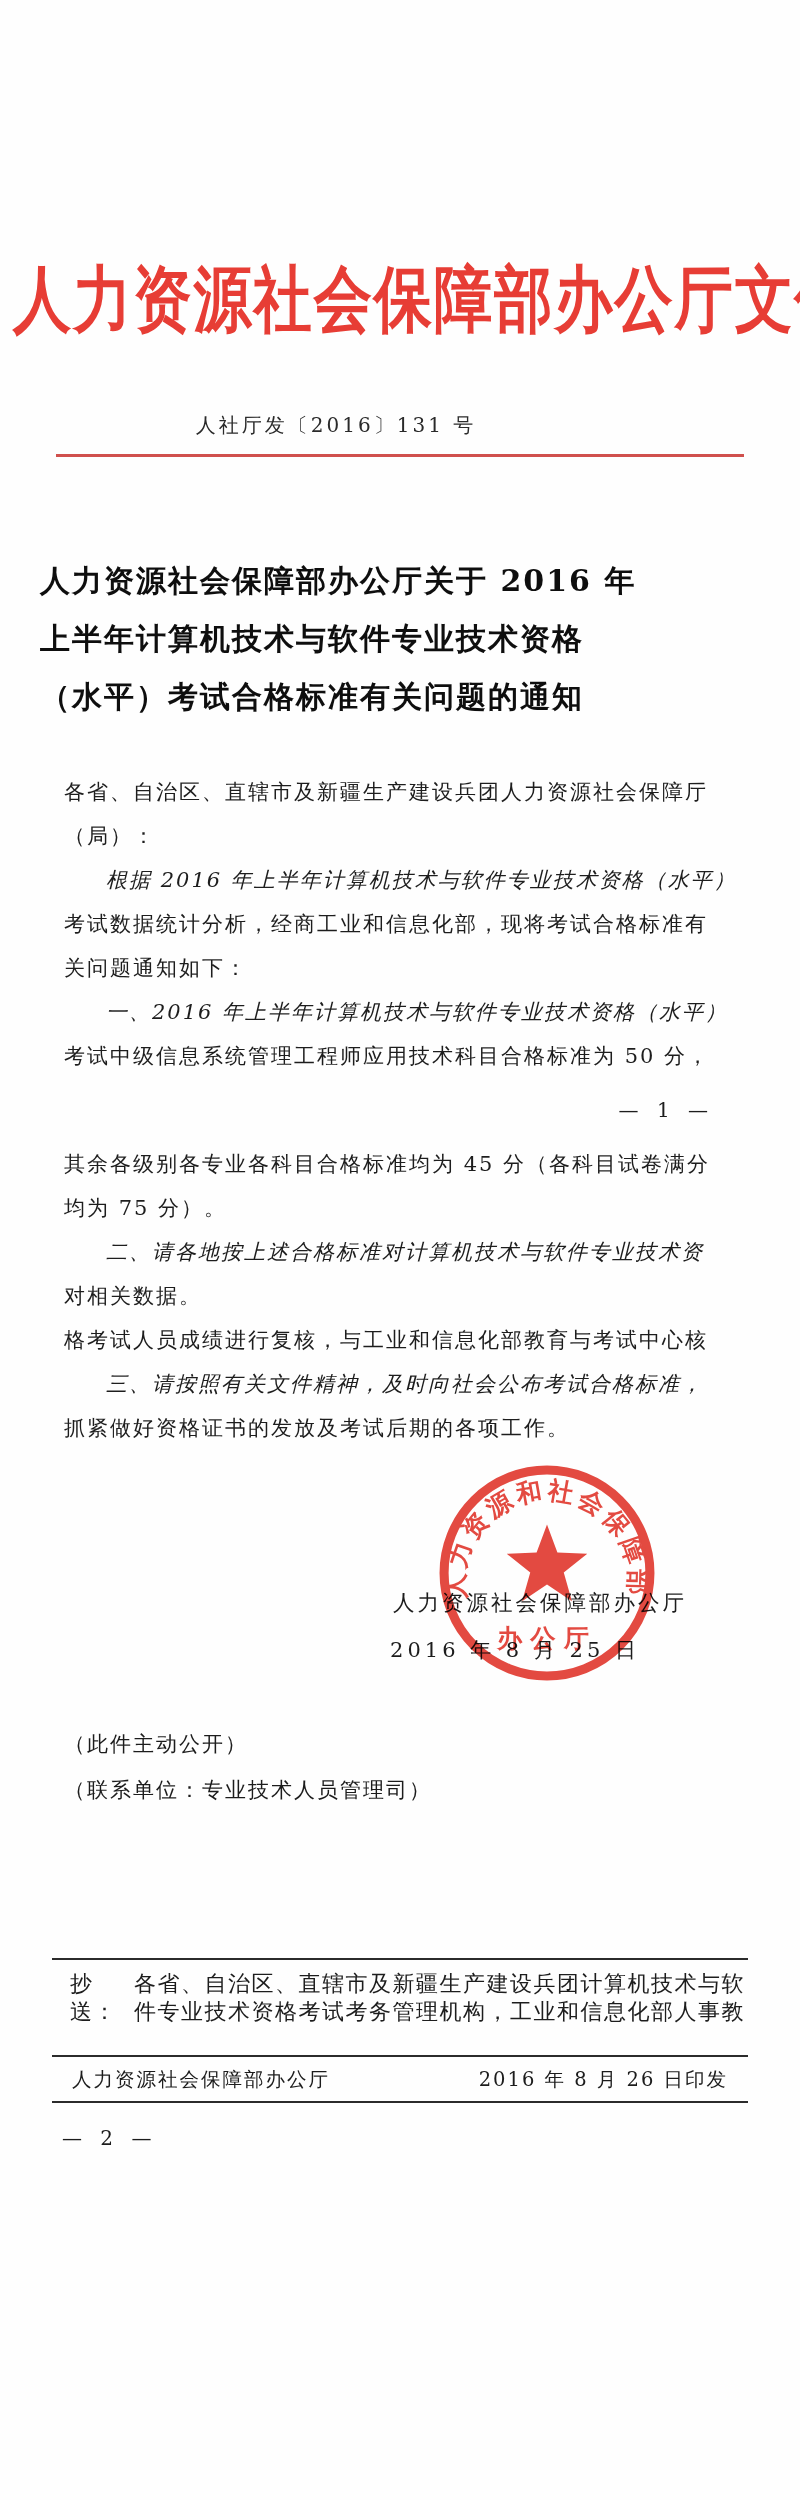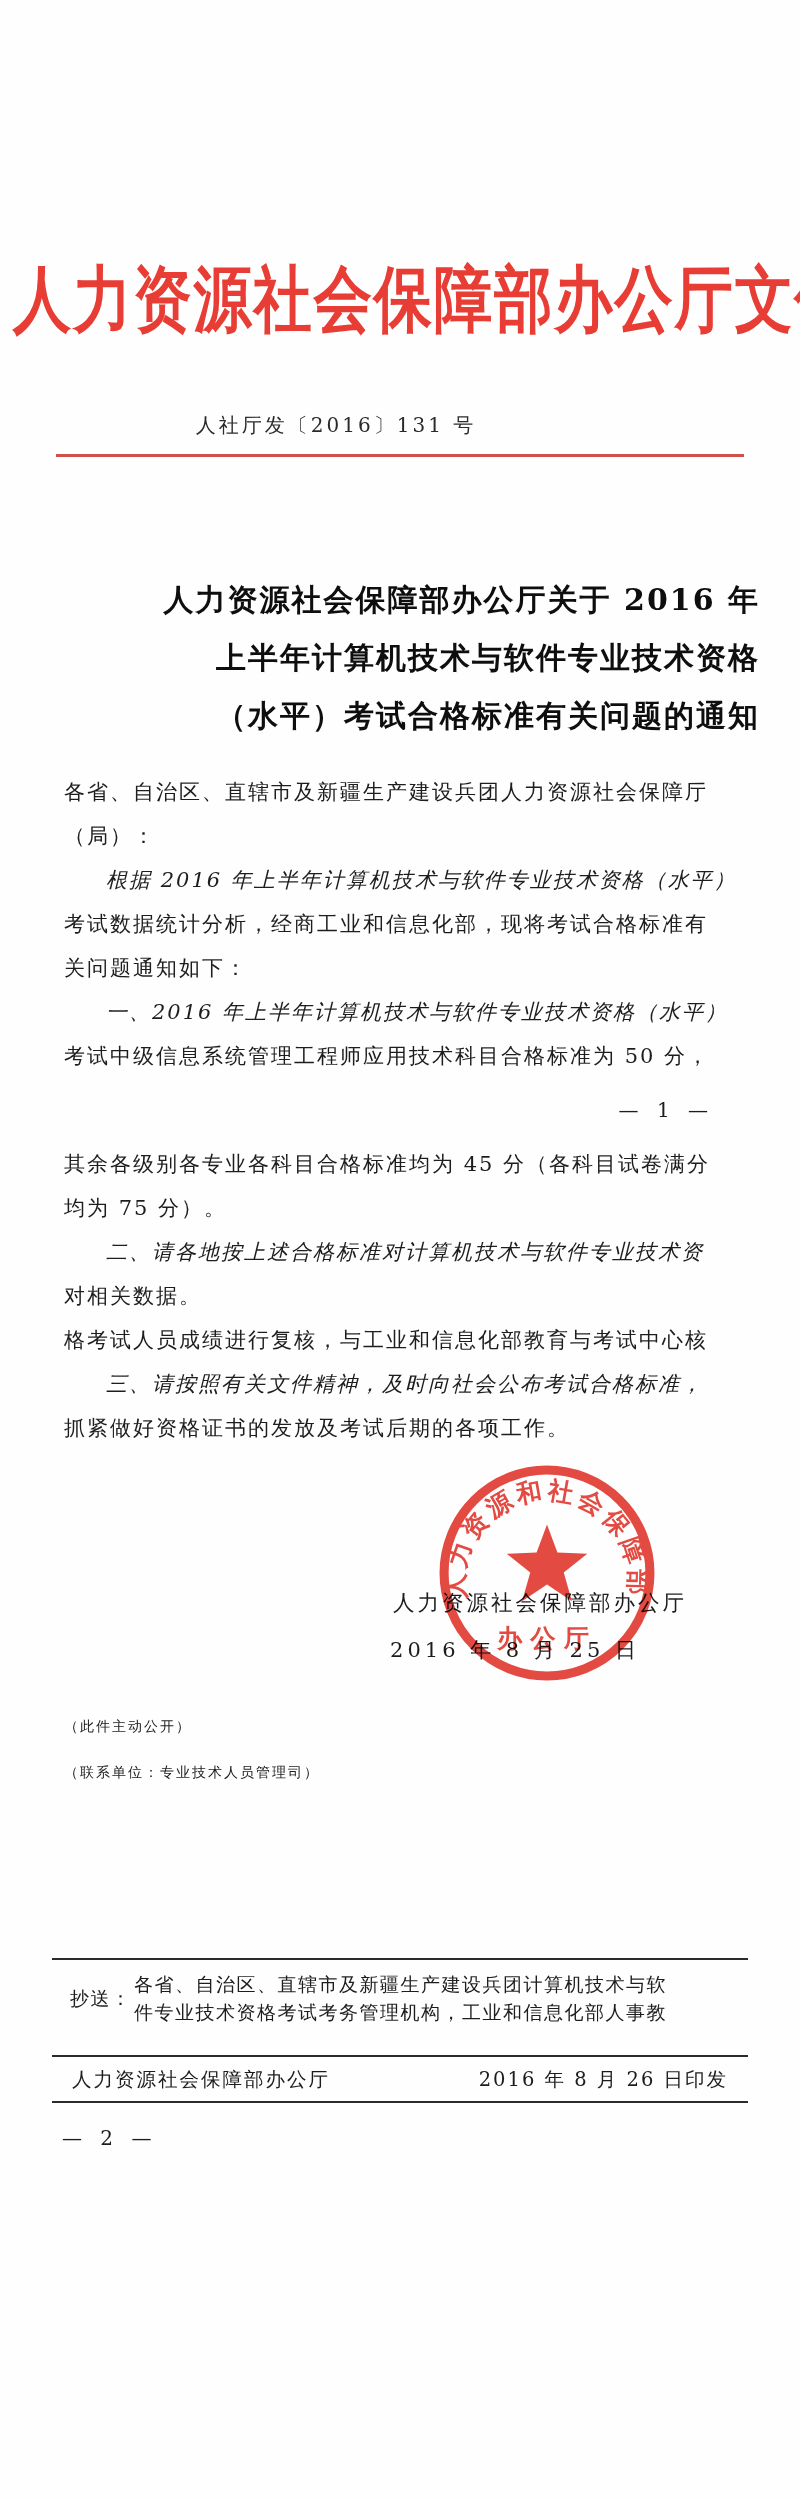--- a/index.html
+++ b/index.html
@@ -21,21 +21,21 @@
   .docnum{
     position:absolute;top:412px;left:0;width:672px;text-align:center;
     font-size:20px;letter-spacing:3px;color:#2a2a2a;
   }
   .red-rule{
     position:absolute;top:454px;left:56px;width:688px;height:3px;
     background:#d0504d;
   }
   
   .title{
-    position:absolute;top:571px;left:40px;width:720px;text-align:right;
+    position:absolute;top:552px;left:40px;width:720px;text-align:left;
     font-weight:bold;color:#0e0e0e;font-size:30px;line-height:58px;
     letter-spacing:2px;
   }
   
   .body{
     position:absolute;top:770px;left:64px;width:684px;
     font-size:21px;color:#1d1d1d;letter-spacing:2px;
   }
   .bline{height:44px;line-height:44px;white-space:nowrap;}
   .bline.indent{text-indent:42px;font-style:italic;}
@@ -50,32 +50,32 @@
   }
   .sign-date{
     position:absolute;top:1636px;left:280px;width:470px;text-align:center;
     font-size:21px;letter-spacing:4px;white-space:nowrap;
   }
   .seal{
     position:absolute;top:1462px;left:436px;width:222px;height:222px;
     opacity:0.92;mix-blend-mode:multiply;pointer-events:none;
   }
   .note{
-    position:absolute;left:64px;font-size:14px;letter-spacing:2px;white-space:nowrap;
+    position:absolute;left:64px;font-size:21px;letter-spacing:2px;white-space:nowrap;margin-top:12px;
   }
   .note1{top:1718px;}
   .note2{top:1764px;}
   
   .fl{position:absolute;left:52px;width:696px;height:2px;background:#2b2b2b;}
   .fline1{top:1958px;}
   .fline2{top:2055px;}
   .fline3{top:2101px;}
   .cc{
     position:absolute;top:1970px;left:70px;width:670px;display:flex;
-    font-size:19px;letter-spacing:1.5px;color:#1d1d1d;align-items:center;
+    font-size:22px;letter-spacing:1.5px;color:#1d1d1d;
   }
   .cc-label{flex:0 0 64px;line-height:28px;}
   .cc-lines{flex:1;}
   .cc-lines div{line-height:28px;white-space:nowrap;}
   .pub{
     position:absolute;top:2066px;left:72px;width:656px;
     display:flex;justify-content:space-between;font-size:19.5px;letter-spacing:2px;
   }
   .pg2{
     position:absolute;top:2126px;left:62px;font-size:20px;letter-spacing:6px;

